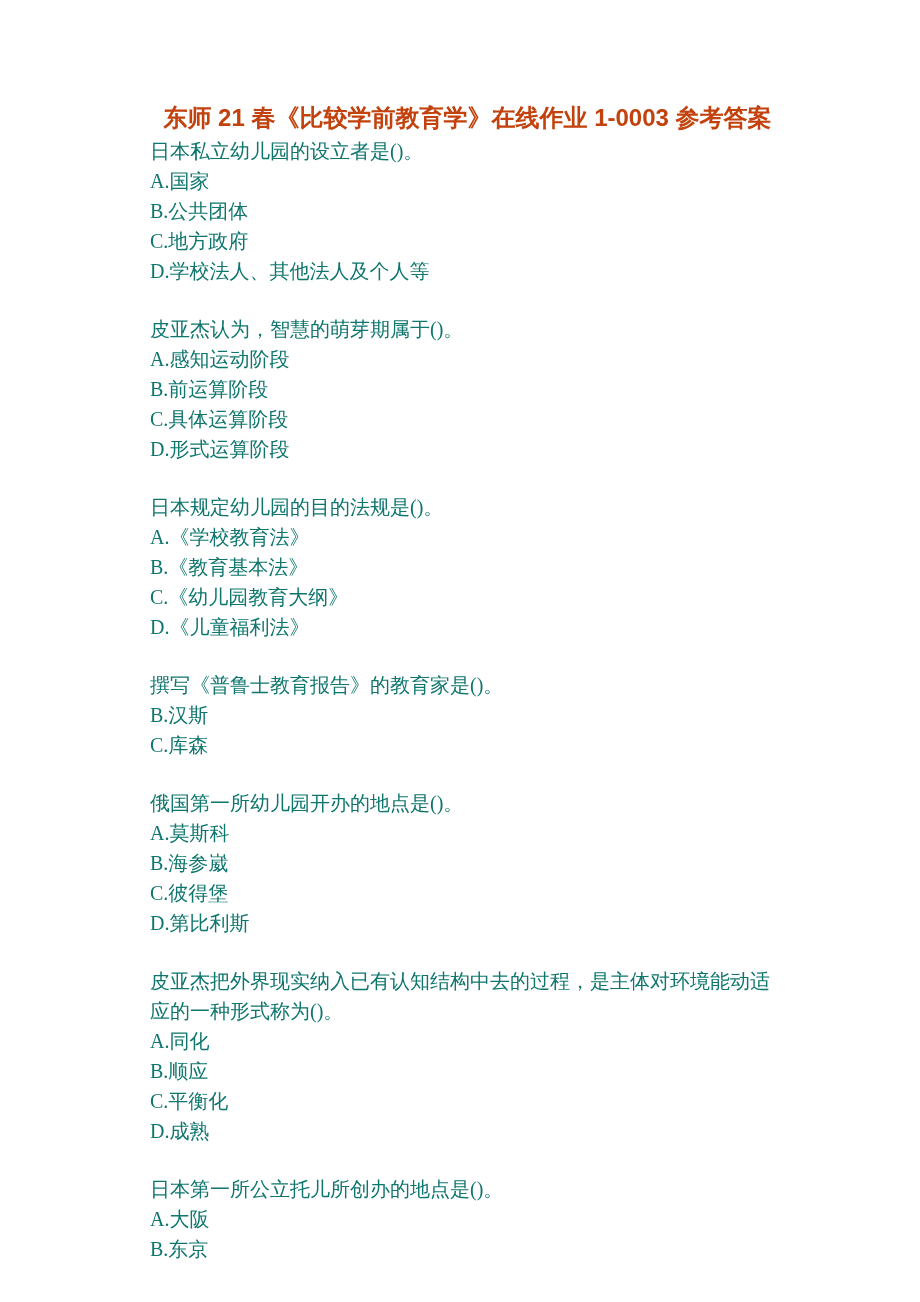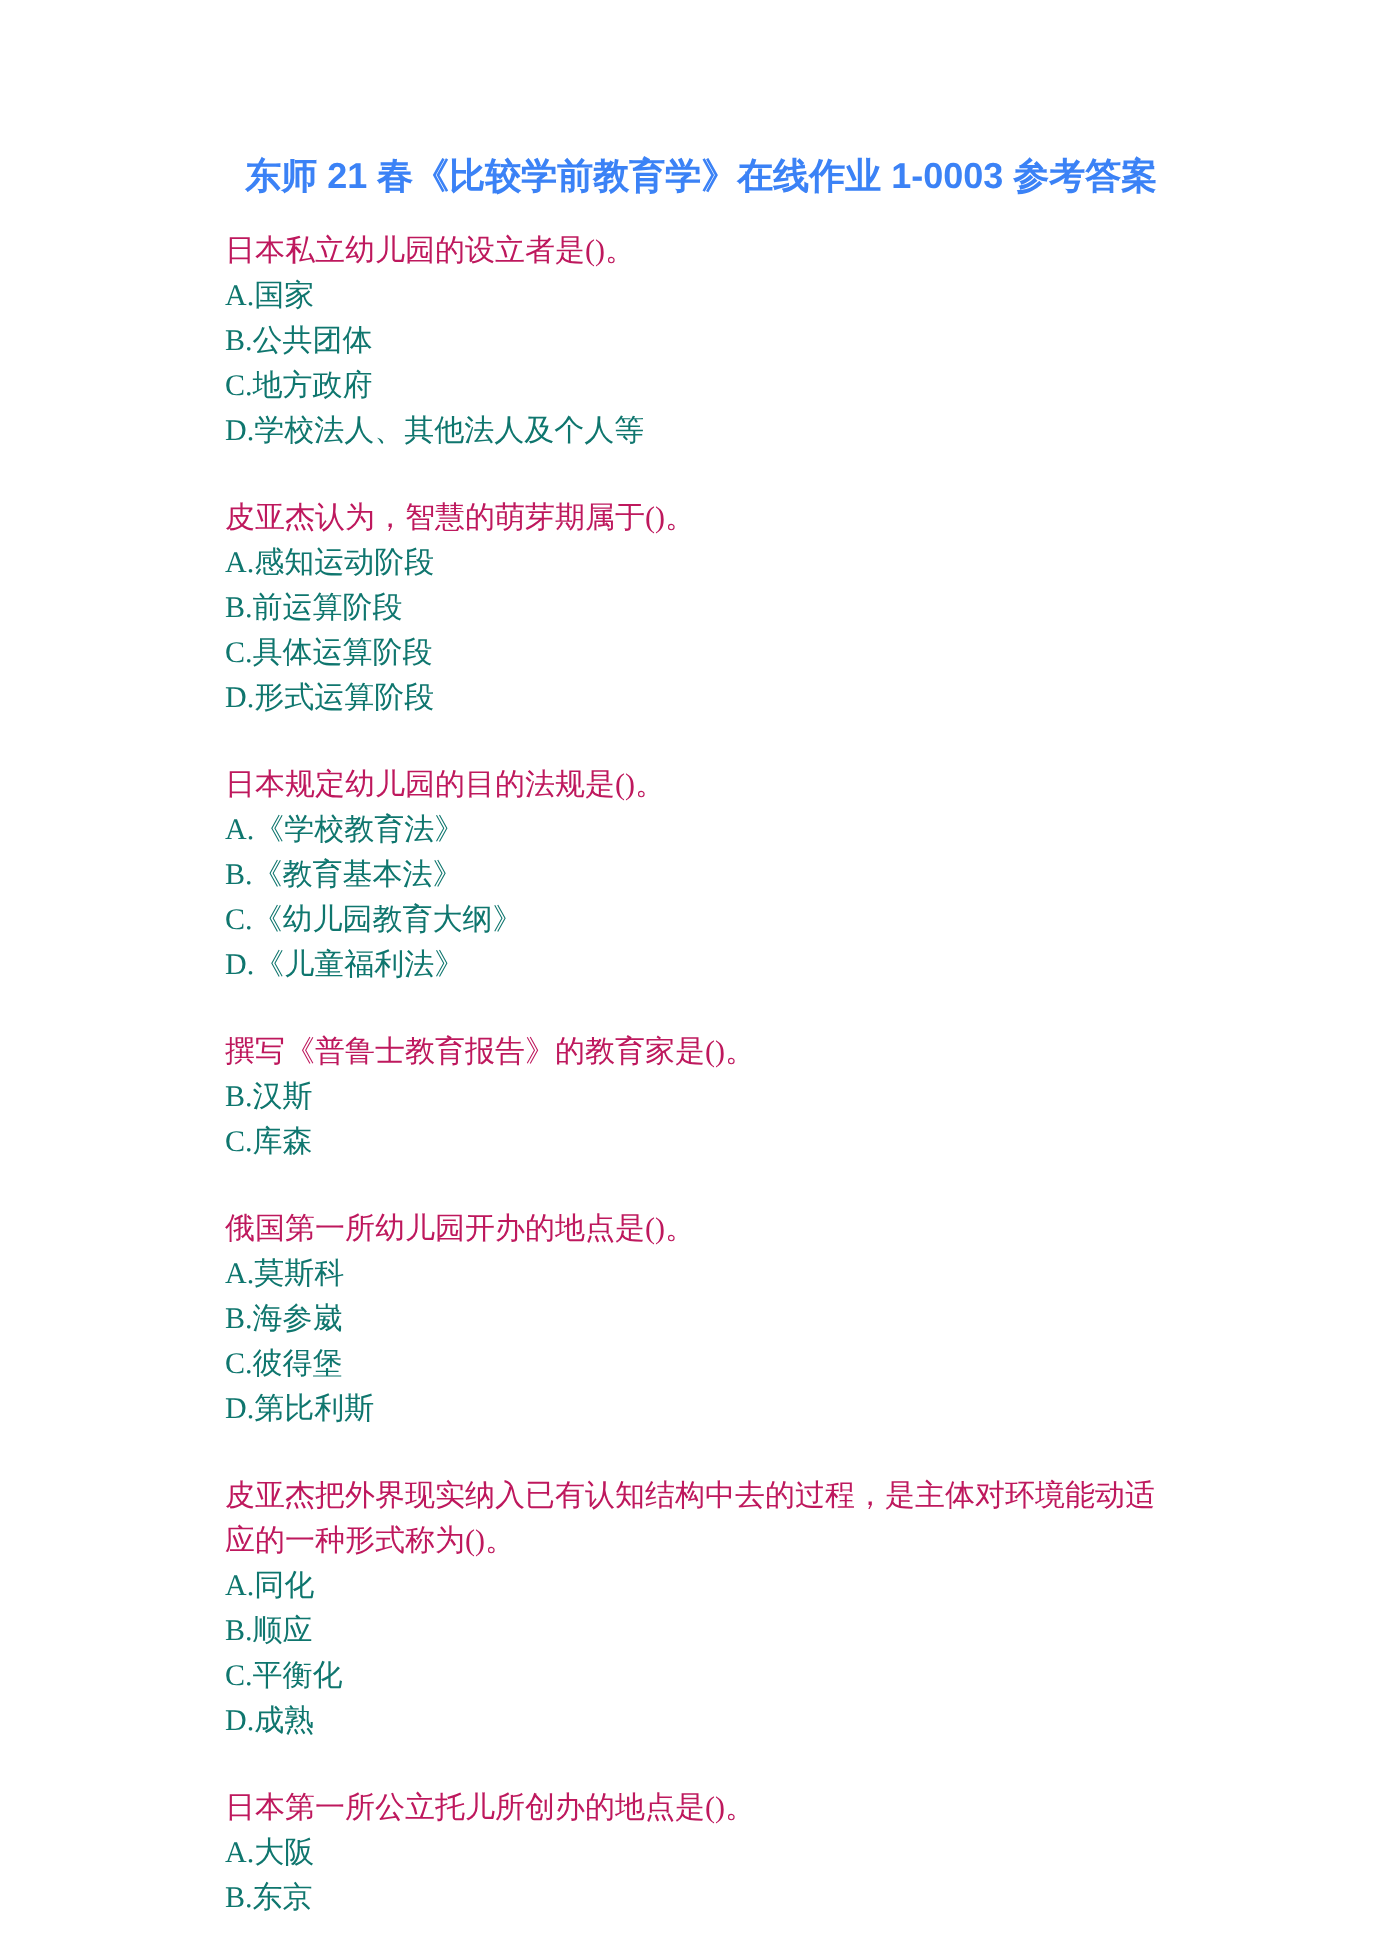--- a/index.html
+++ b/index.html
@@ -10,32 +10,32 @@
     body {
       background: #ffffff;
       font-family: "SimSun", "宋体", serif;
       font-size: 20px;
       line-height: 1.5;
       color: #000000;
       padding: 100px 135px 60px 150px;
       width: 920px;
     }
     .title {
-      color: #3b82f6;
+      color: #c2410c;
       font-weight: bold;
       font-size: 24px;
       text-align: center;
-      margin-bottom: 16px;
+      margin-bottom: 0;
       font-family: "SimHei", "黑体", sans-serif;
     }
     .question-block {
       margin-bottom: 28px;
     }
     .question-text {
-      color: #be185d;
+      color: #0f766e;
     }
     .option {
       color: #0f766e;
       font-family: "SimSun", "宋体", serif;
     }
   </style>
 </head>
 <body>
 
 <div class="title">东师 21 春《比较学前教育学》在线作业 1-0003 参考答案</div>

